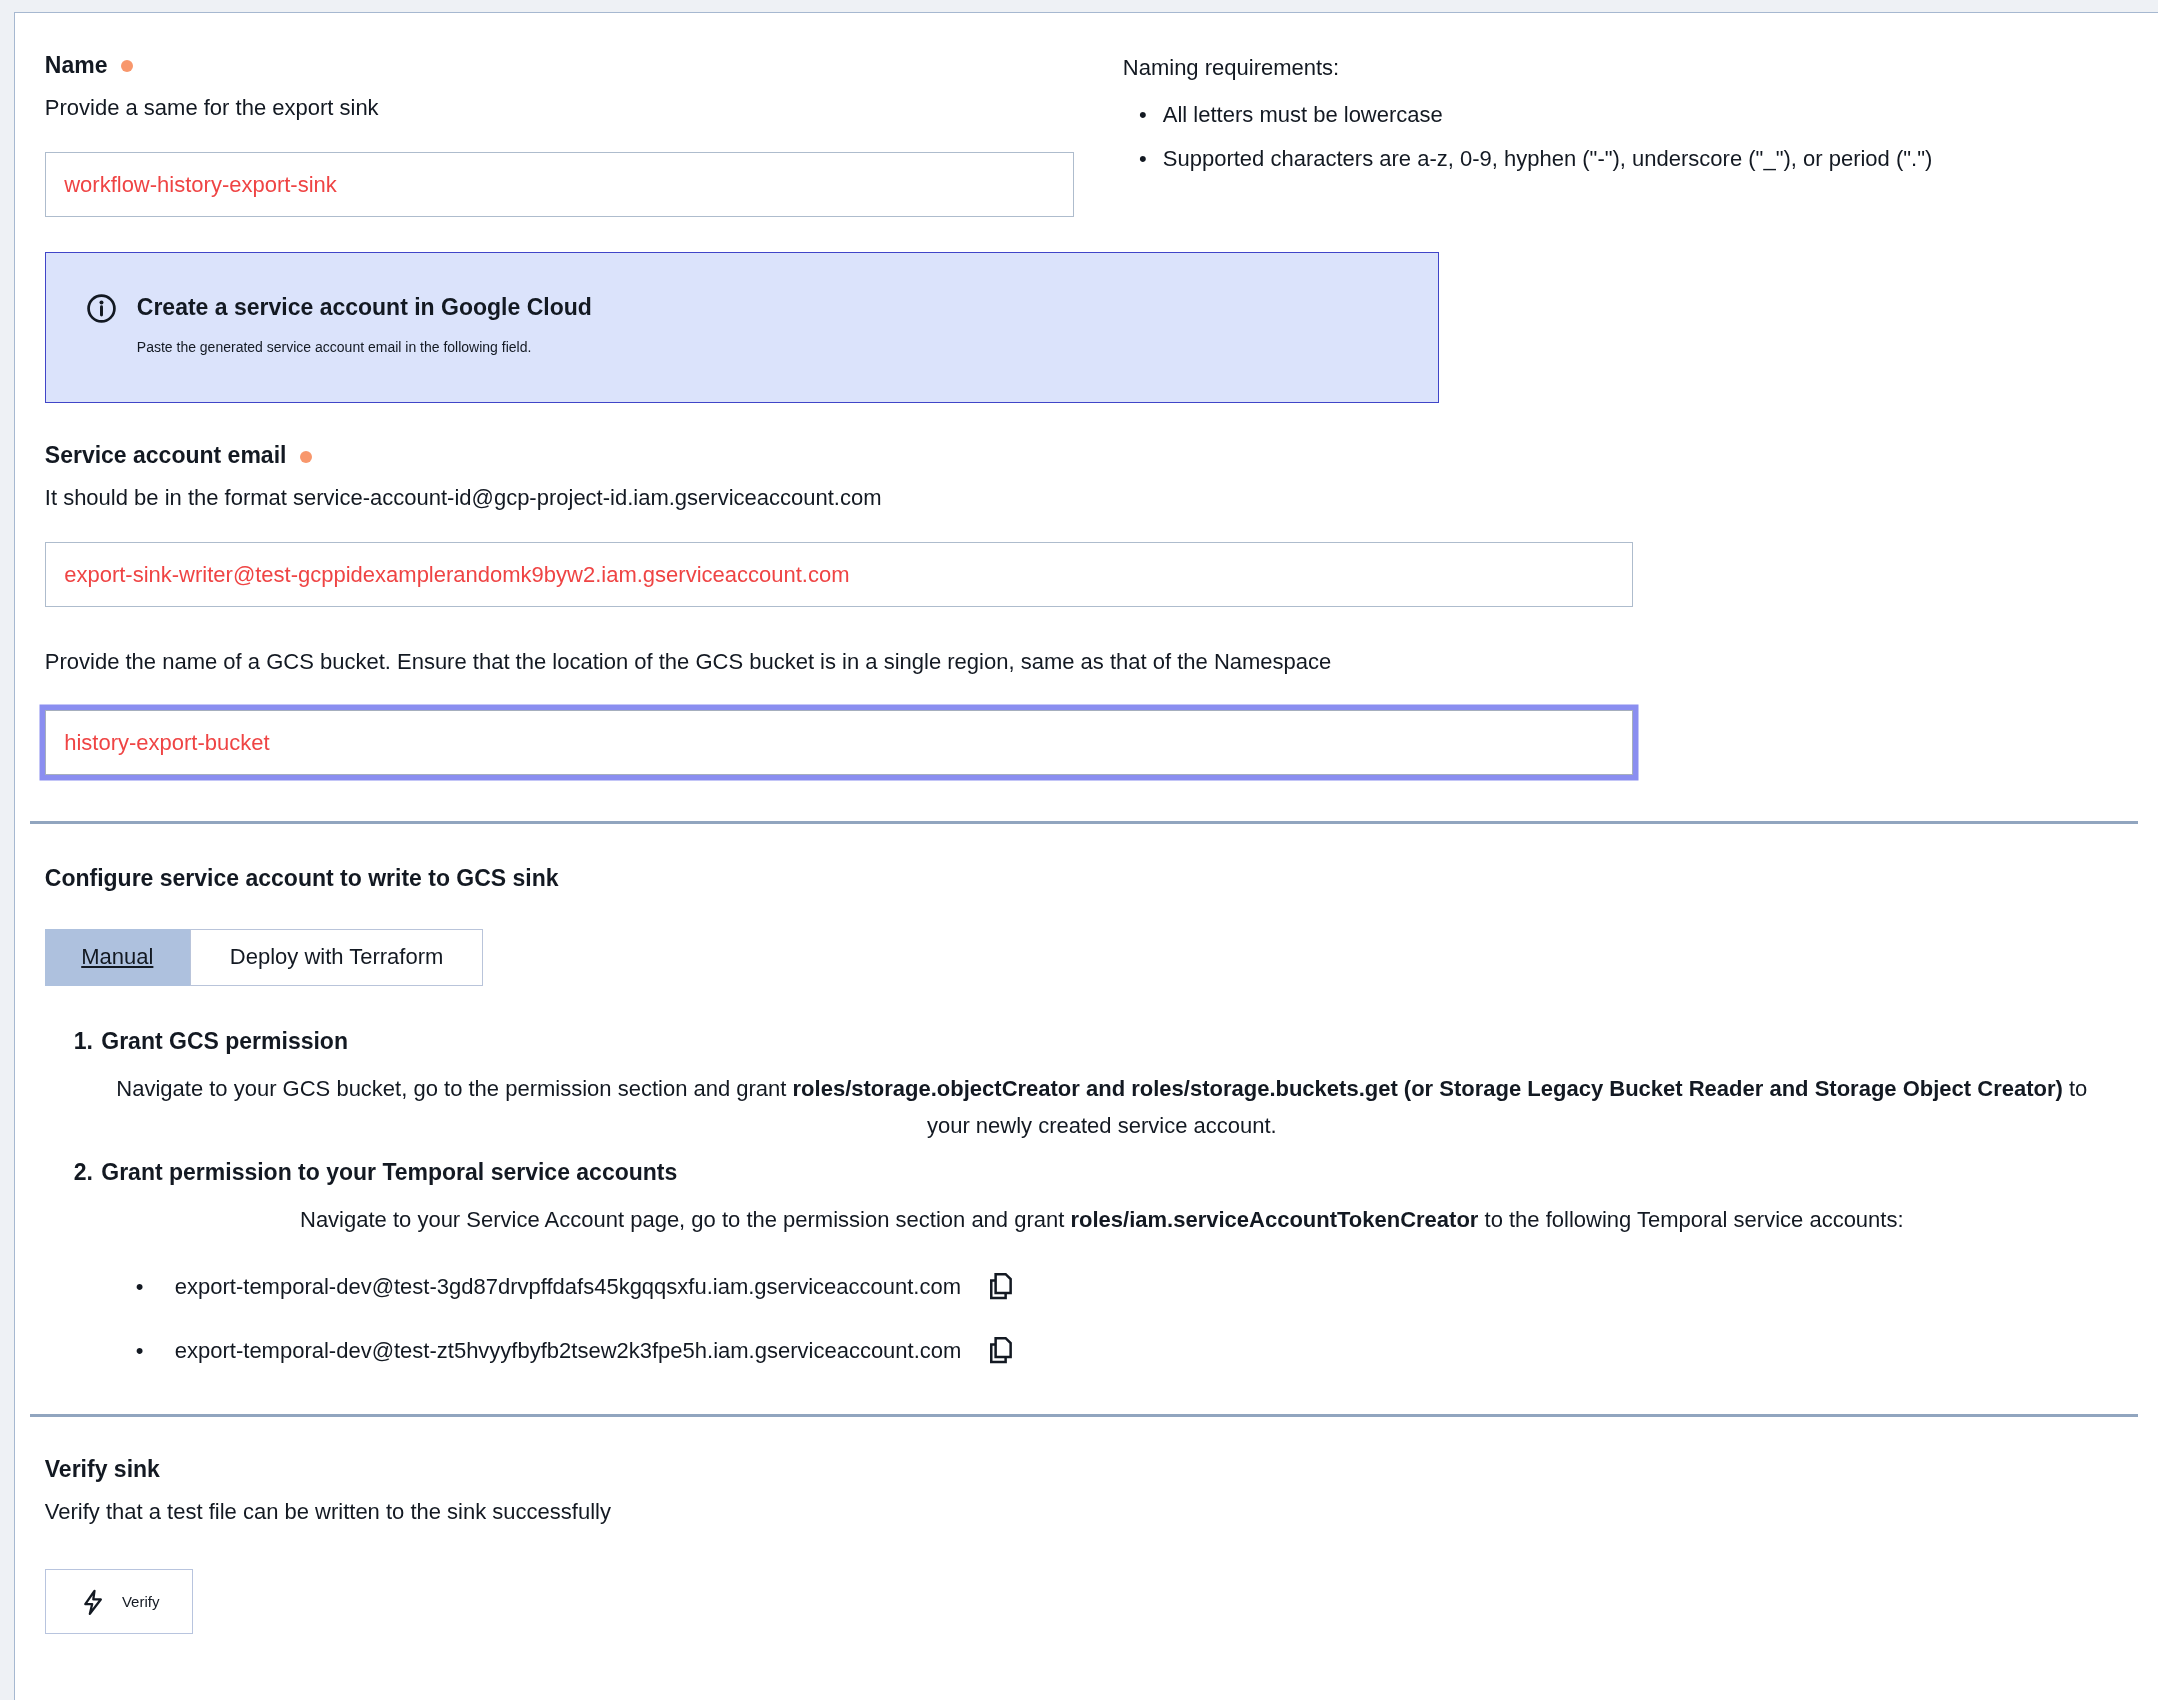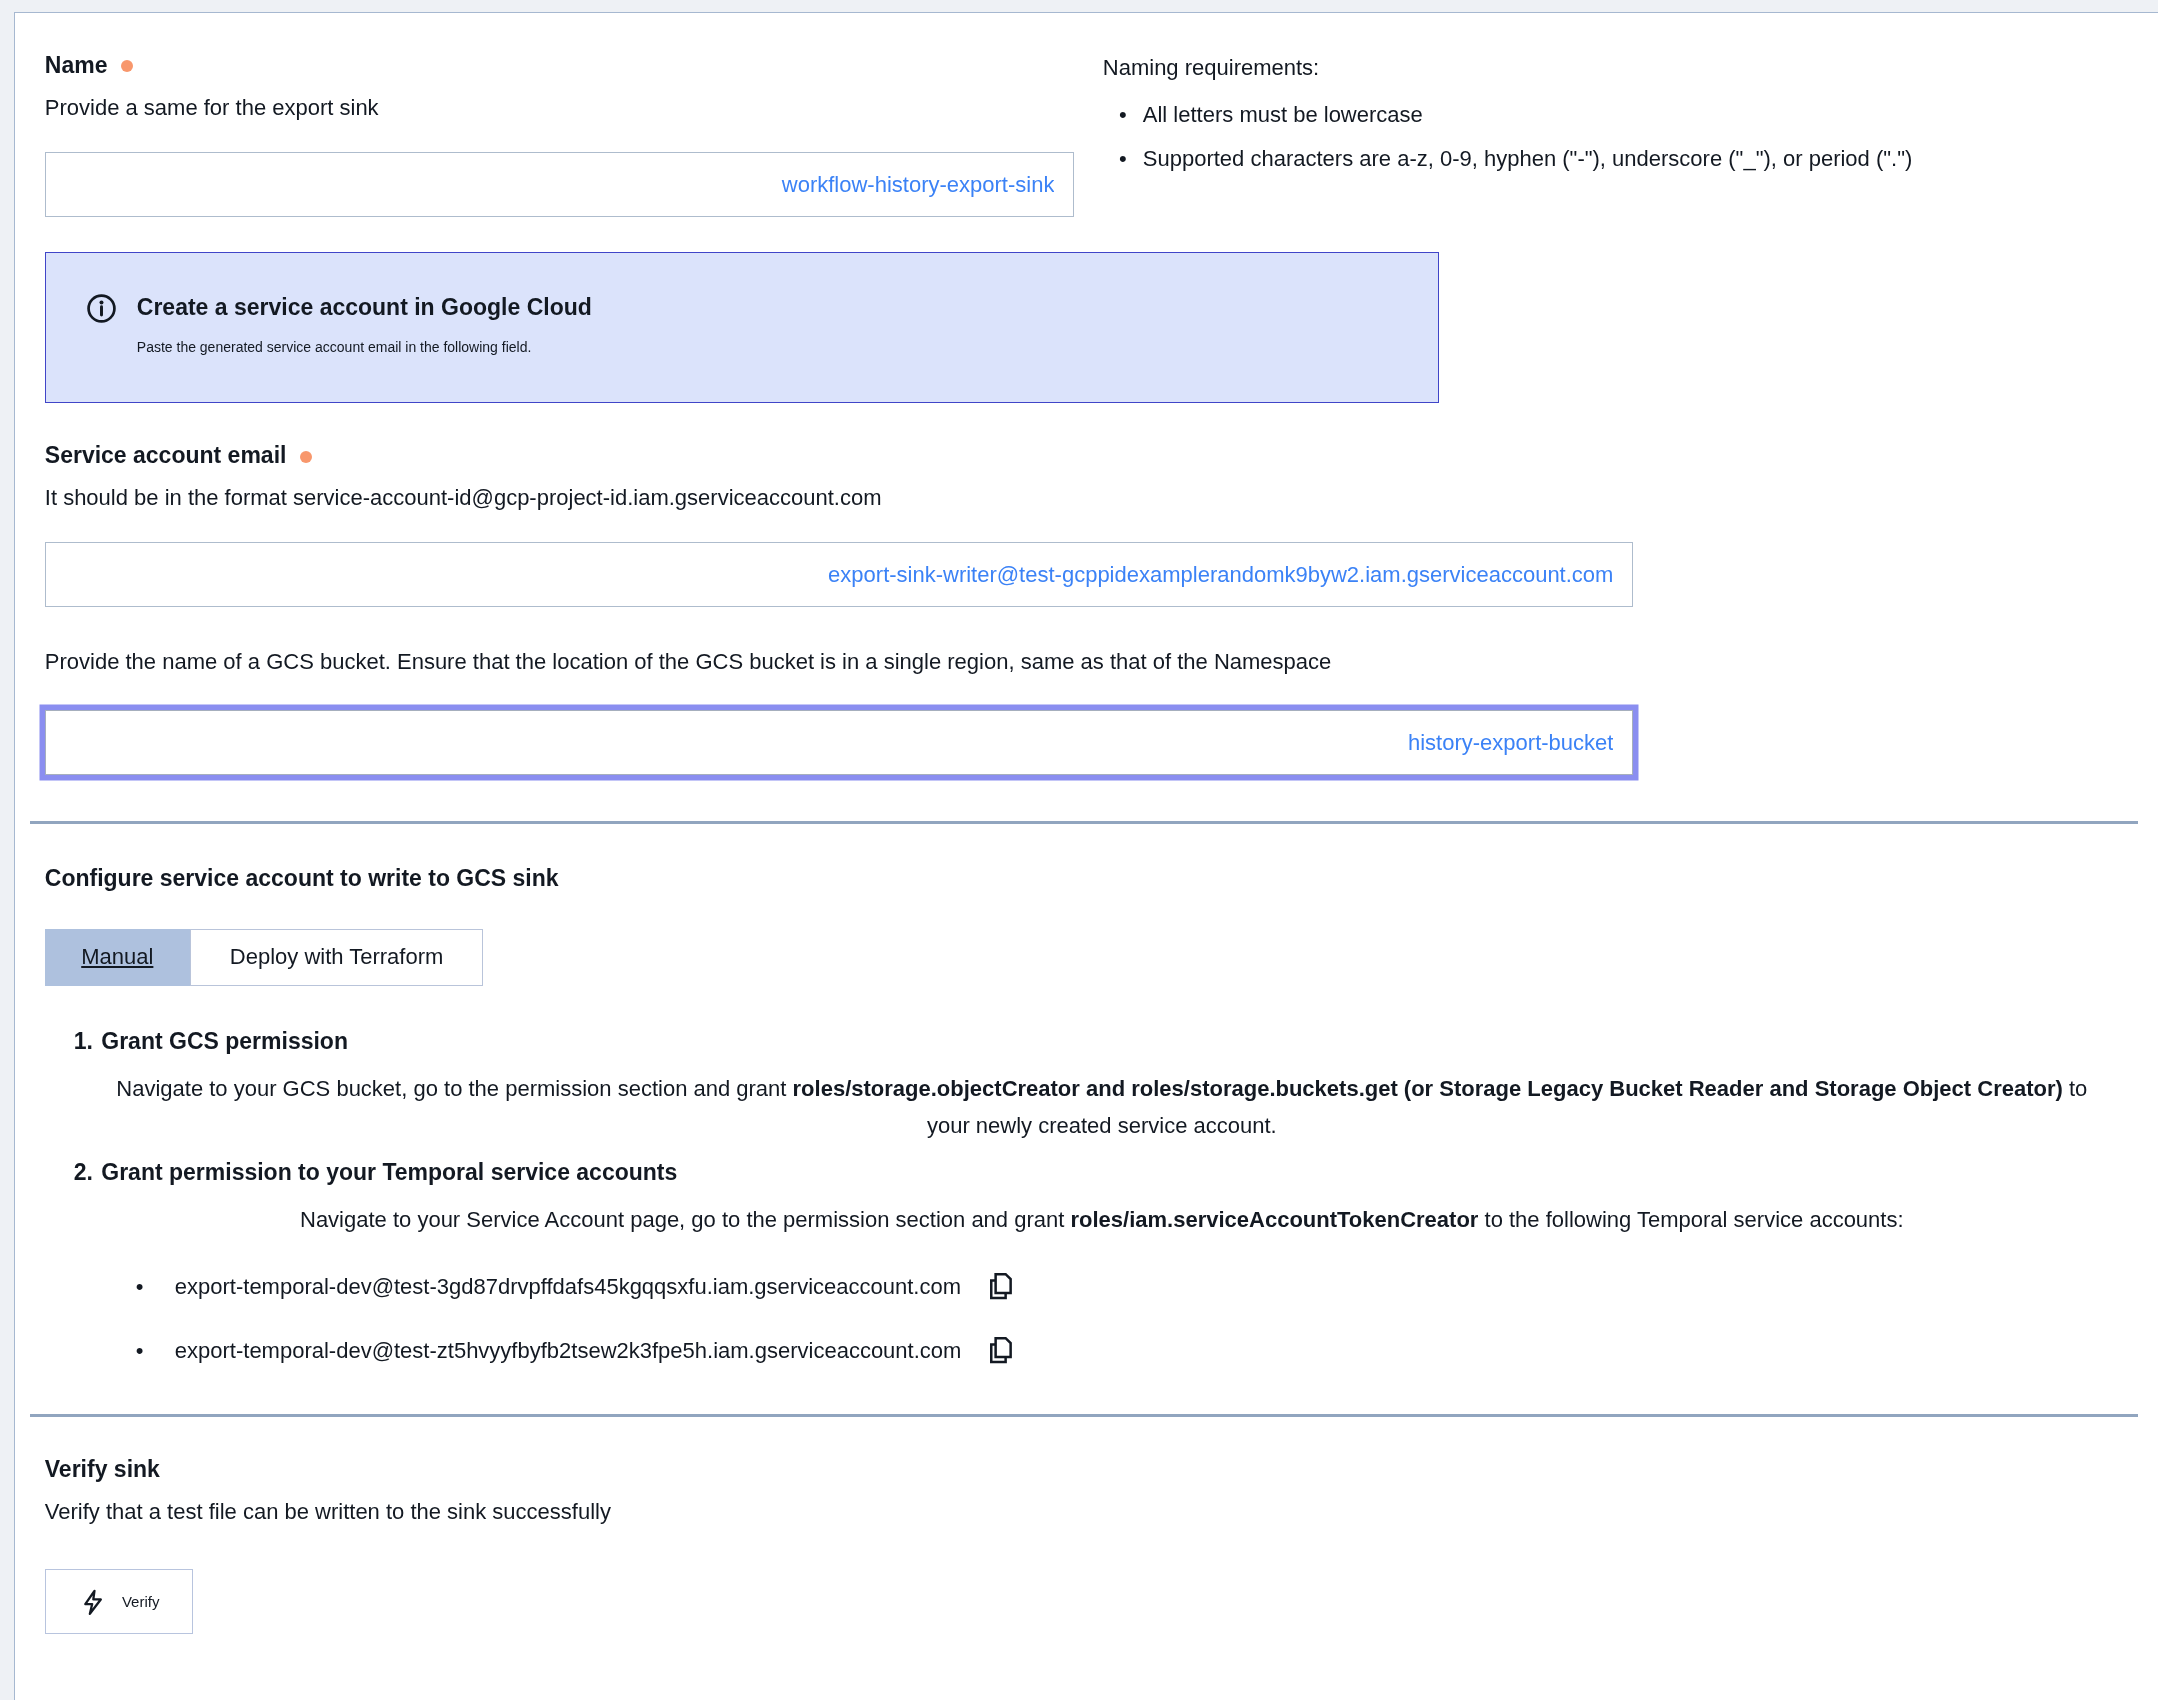--- a/index.html
+++ b/index.html
@@ -12,38 +12,38 @@
   }
   .screen { position: relative; width: 2159px; height: 1701px; overflow: hidden; }
   .card {
     position: absolute; left: 13.8px; top: 12px;
     width: 2167px; height: 1745px;
     background: #ffffff;
     border: 1.8px solid #a6b8d0;
   }
   .card-inner { padding: 37px 27.5px 0 30px; }
 
-  .top-row { display: flex; }
+  .top-row { display: flex; gap: 20px; }
   .col-left { width: 1029px; flex: none; }
   .col-right { margin-left: 29px; padding-top: 1.8px; }
 
   .field-label {
     font-size: 23px; font-weight: bold;
     display: flex; align-items: center; gap: 13.8px;
     line-height: 31px;
   }
   .req-dot { width: 12px; height: 12px; border-radius: 50%; background: #f8976c; flex: none; margin-top: 1.8px; }
   .helper { font-size: 22px; line-height: 31px; margin-top: 11px; }
 
   .text-input {
     margin-top: 29px; height: 65px; width: 100%;
     border: 1.8px solid #aebccd; background: #fff;
     font-family: "Liberation Sans", sans-serif;
-    font-size: 22px; color: #3b82f6; padding: 0 18.4px;
-    outline: none; display: block; text-align: right;
+    font-size: 22px; color: #ef4444; padding: 0 18.4px;
+    outline: none; display: block;
   }
   .input-wide { width: 1588px; }
   .input-focused {
     border: 1.8px solid #a6afbd;
     box-shadow: 0 0 0 5.5px #8a8ef0;
     margin-top: 33px;
   }
 
   .naming-title { font-size: 22px; line-height: 31px; }
   .naming-list { list-style: none; margin-top: 16.5px; }

